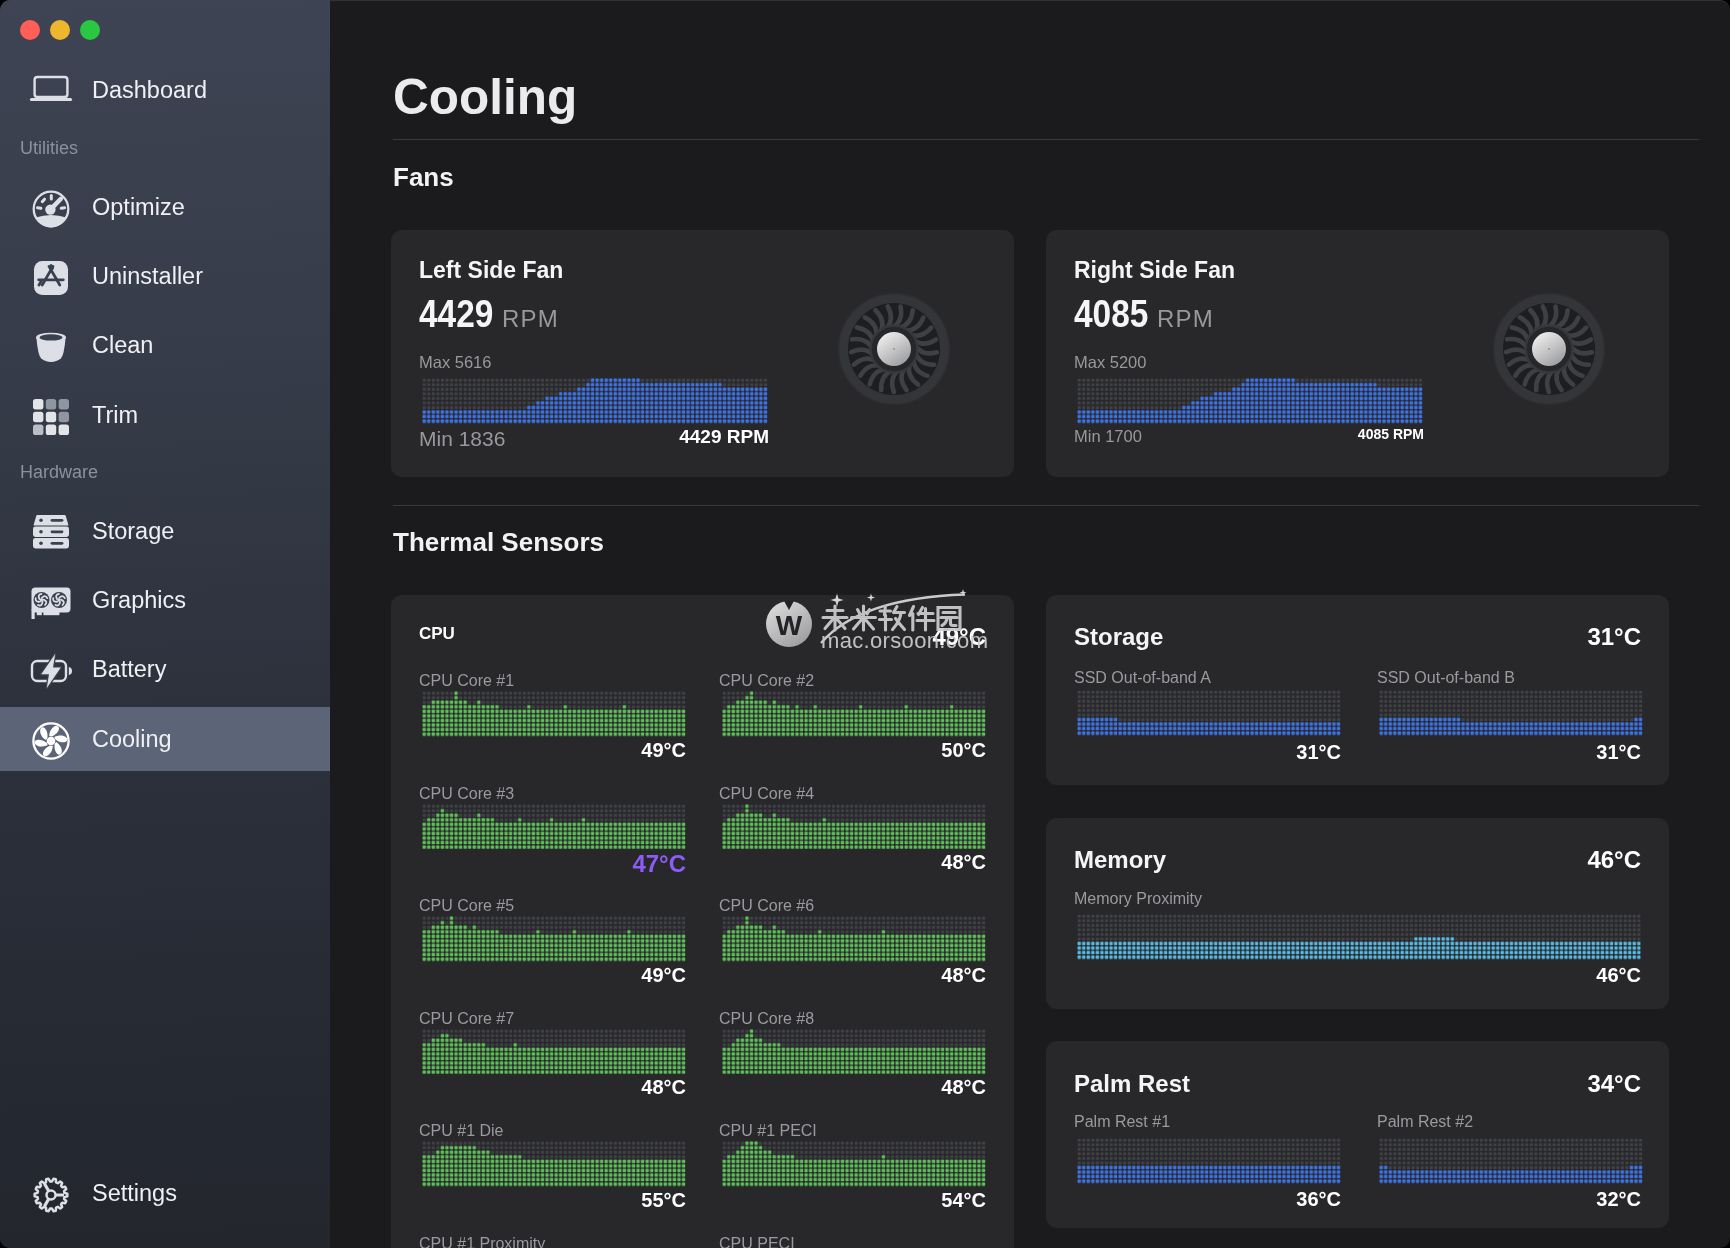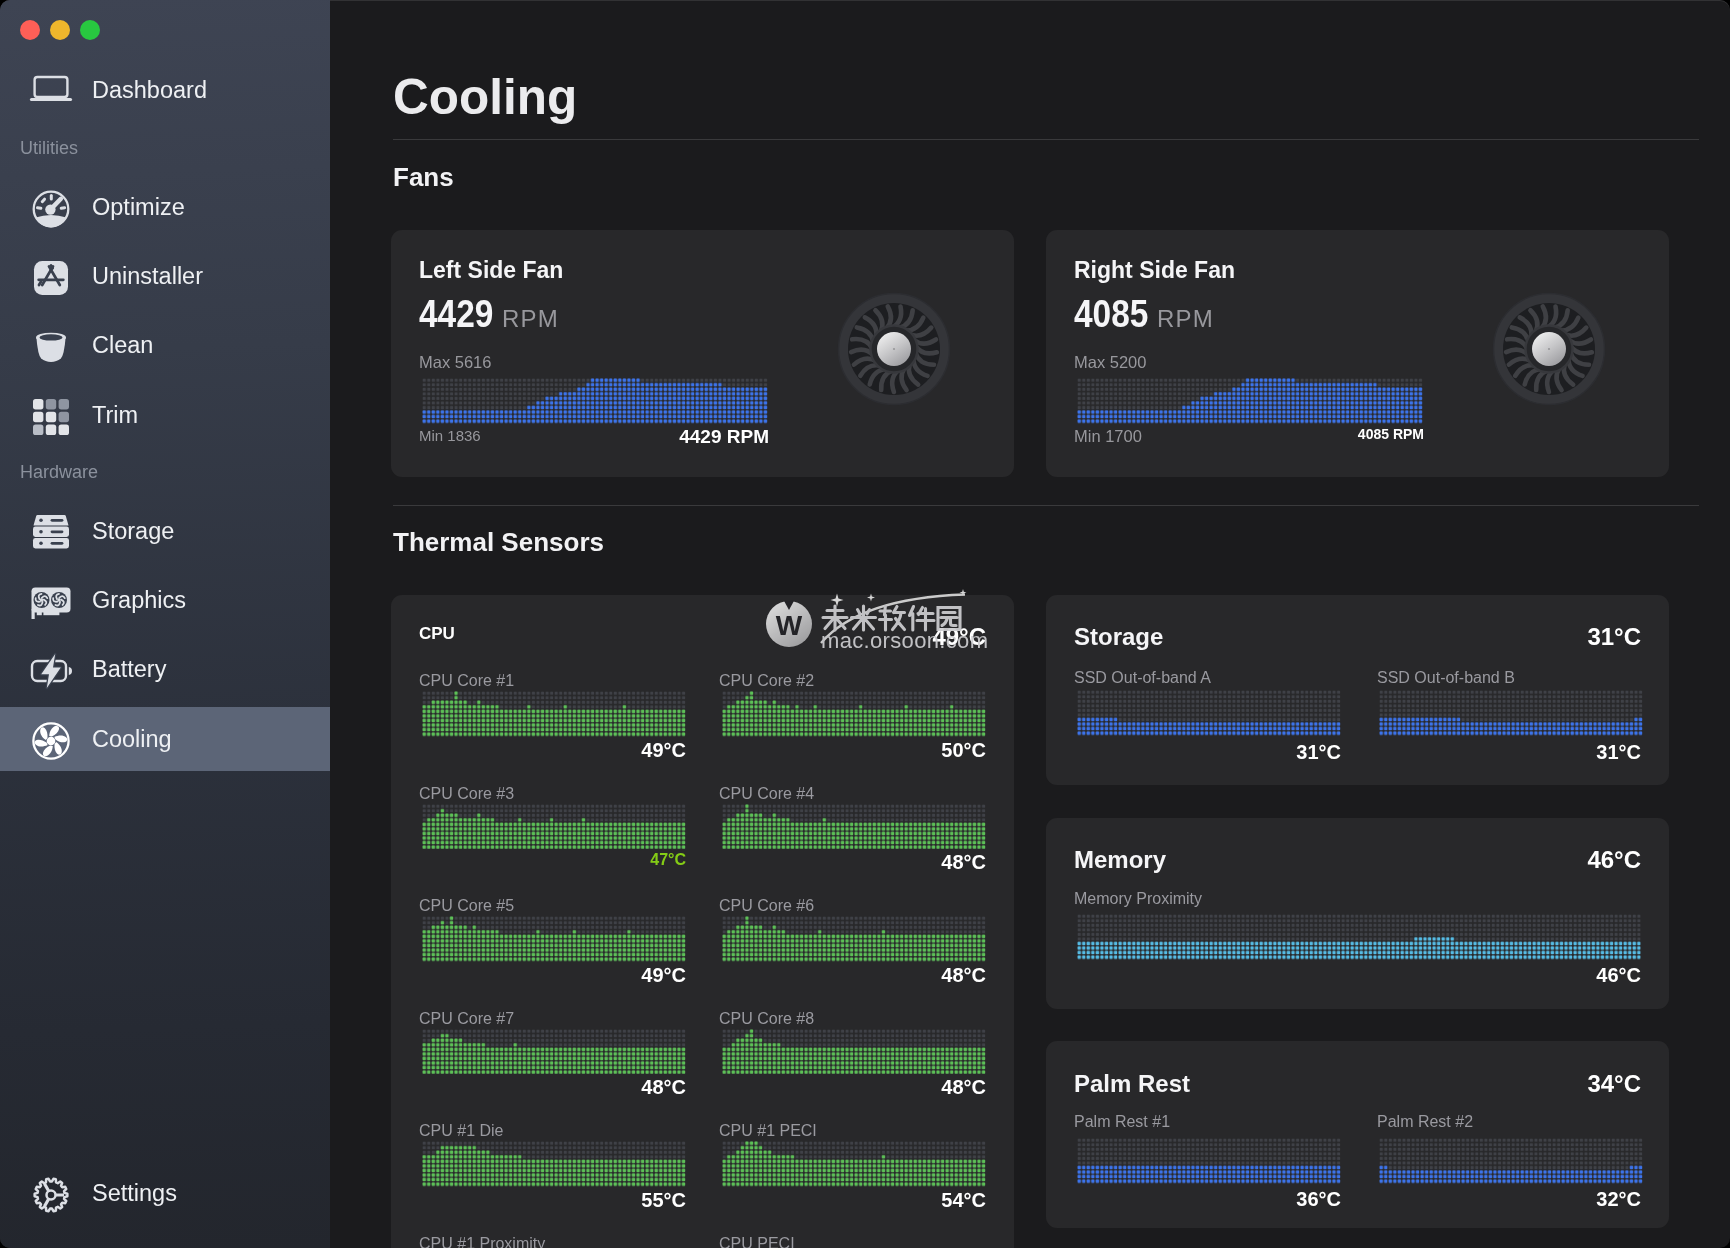--- a/index.html
+++ b/index.html
@@ -179,21 +179,21 @@
     <div style="position:absolute;left:393px;top:164.4px;font-size:26px;font-weight:600;color:#f2f2f4;line-height:1;white-space:nowrap;letter-spacing:0px">Fans</div>
     <div class="card" style="left:391px;top:230px;width:623px;height:247px"></div>
     <div style="position:absolute;left:419px;top:258.5px;font-size:23px;font-weight:600;color:#f5f5f7;line-height:1;white-space:nowrap;letter-spacing:0px">Left Side Fan</div>
     <div style="position:absolute;left:419px;top:295.3px;font-size:38px;font-weight:700;color:#f5f5f7;line-height:1;transform:scaleX(0.88);transform-origin:0 0">4429</div>
     <div style="position:absolute;left:502px;top:307.1px;font-size:24px;font-weight:400;color:#98989d;line-height:1;white-space:nowrap;letter-spacing:1.2px">RPM</div>
     <div style="position:absolute;left:419px;top:354.1px;font-size:16.5px;font-weight:400;color:#98989d;line-height:1;white-space:nowrap;letter-spacing:0px">Max 5616</div>
     <svg style="position:absolute;left:422px;top:378px" width="345.8" height="45.5" viewBox="0 0 345.8 45.5">
       <rect width="345.8" height="45.5" fill="url(#pdim)"></rect>
       <path d="M0,45.5V31.85H4.55V31.85H9.1V31.85H13.65V31.85H18.2V31.85H22.75V31.85H27.3V31.85H31.85V31.85H36.4V31.85H40.95V31.85H45.5V31.85H50.05V31.85H54.6V31.85H59.15V31.85H63.7V31.85H68.25V31.85H72.8V31.85H77.35V31.85H81.9V31.85H86.45V31.85H91V31.85H95.55V31.85H100.1V31.85H104.65V27.3H109.2V27.3H113.75V22.75H118.3V22.75H122.85V18.2H127.4V18.2H131.95V18.2H136.5V13.65H141.05V13.65H145.6V13.65H150.15V13.65H154.7V9.1H159.25V9.1H163.8V4.55H168.35V0H172.9V0H177.45V0H182V0H186.55V0H191.1V0H195.65V0H200.2V0H204.75V0H209.3V0H213.85V0H218.4V4.55H222.95V4.55H227.5V4.55H232.05V4.55H236.6V4.55H241.15V4.55H245.7V4.55H250.25V4.55H254.8V4.55H259.35V4.55H263.9V4.55H268.45V4.55H273V4.55H277.55V4.55H282.1V4.55H286.65V4.55H291.2V4.55H295.75V4.55H300.3V9.1H304.85V9.1H309.4V9.1H313.95V9.1H318.5V9.1H323.05V9.1H327.6V9.1H332.15V9.1H336.7V9.1H341.25V9.1H345.8V45.5Z" fill="url(#pblue)"></path>
     </svg>
-    <div style="position:absolute;left:419px;top:428.1px;font-size:15px;font-weight:400;color:#98989d;line-height:1;white-space:nowrap;letter-spacing:0px">Min 1836</div>
+    <div style="position:absolute;left:419px;top:428.1px;font-size:21px;font-weight:400;color:#98989d;line-height:1;white-space:nowrap;letter-spacing:0px">Min 1836</div>
     <div style="position:absolute;right:961px;text-align:right;top:427.2px;font-size:19px;font-weight:700;color:#ffffff;line-height:1;white-space:nowrap;letter-spacing:0px">4429 RPM</div>
     <svg style="position:absolute;left:835.5px;top:291px" width="116" height="116" viewBox="-58 -58 116 116">
       <circle r="55.5" fill="#343539"></circle>
       <circle r="55.5" fill="none" stroke="#2c2d31" stroke-width="1.5"></circle>
       <circle r="46" fill="#1d1e21"></circle>
       <g transform="rotate(0.0)">
         <path d="M-1.5 -21.5 Q 9.5 -28 6.5 -42.5" stroke="#3f4044" stroke-width="4.6" fill="none" stroke-linecap="round"></path>
       </g>
       <g transform="rotate(17.1)">
         <path d="M-1.5 -21.5 Q 9.5 -28 6.5 -42.5" stroke="#3f4044" stroke-width="4.6" fill="none" stroke-linecap="round"></path>
@@ -356,21 +356,21 @@
     <svg style="position:absolute;left:722px;top:691.0px" width="263.9" height="45.5" viewBox="0 0 263.9 45.5">
       <rect width="263.9" height="45.5" fill="url(#pdim)"></rect>
       <path d="M0,45.5V18.2H4.55V13.65H9.1V13.65H13.65V9.1H18.2V9.1H22.75V4.55H27.3V0H31.85V9.1H36.4V9.1H40.95V9.1H45.5V13.65H50.05V9.1H54.6V13.65H59.15V13.65H63.7V13.65H68.25V18.2H72.8V13.65H77.35V18.2H81.9V18.2H86.45V18.2H91V13.65H95.55V18.2H100.1V18.2H104.65V18.2H109.2V18.2H113.75V18.2H118.3V18.2H122.85V18.2H127.4V18.2H131.95V18.2H136.5V13.65H141.05V18.2H145.6V18.2H150.15V18.2H154.7V18.2H159.25V18.2H163.8V18.2H168.35V18.2H172.9V18.2H177.45V18.2H182V13.65H186.55V18.2H191.1V18.2H195.65V18.2H200.2V18.2H204.75V18.2H209.3V18.2H213.85V18.2H218.4V18.2H222.95V18.2H227.5V13.65H232.05V18.2H236.6V18.2H241.15V18.2H245.7V18.2H250.25V18.2H254.8V18.2H259.35V18.2H263.9V45.5Z" fill="url(#pgreen)"></path>
     </svg>
     <div style="position:absolute;right:744px;top:739.5px;font-size:20px;font-weight:700;color:#ffffff;line-height:1;white-space:nowrap;letter-spacing:0px">50°C</div>
     <div style="position:absolute;left:419px;top:785.7px;font-size:16px;font-weight:400;color:#9a9aa0;line-height:1;white-space:nowrap;letter-spacing:0px">CPU Core #3</div>
     <svg style="position:absolute;left:422px;top:803.5px" width="263.9" height="45.5" viewBox="0 0 263.9 45.5">
       <rect width="263.9" height="45.5" fill="url(#pdim)"></rect>
       <path d="M0,45.5V18.2H4.55V13.65H9.1V13.65H13.65V9.1H18.2V4.55H22.75V9.1H27.3V9.1H31.85V9.1H36.4V13.65H40.95V13.65H45.5V13.65H50.05V13.65H54.6V9.1H59.15V13.65H63.7V13.65H68.25V13.65H72.8V18.2H77.35V18.2H81.9V18.2H86.45V18.2H91V18.2H95.55V13.65H100.1V18.2H104.65V18.2H109.2V18.2H113.75V18.2H118.3V18.2H122.85V18.2H127.4V13.65H131.95V18.2H136.5V18.2H141.05V18.2H145.6V18.2H150.15V18.2H154.7V18.2H159.25V13.65H163.8V18.2H168.35V18.2H172.9V18.2H177.45V18.2H182V18.2H186.55V18.2H191.1V18.2H195.65V18.2H200.2V18.2H204.75V18.2H209.3V18.2H213.85V18.2H218.4V18.2H222.95V18.2H227.5V18.2H232.05V18.2H236.6V18.2H241.15V18.2H245.7V18.2H250.25V18.2H254.8V18.2H259.35V18.2H263.9V45.5Z" fill="url(#pgreen)"></path>
     </svg>
-    <div style="position:absolute;right:1044px;text-align:right;top:852.0px;font-size:16px;font-weight:700;color:#84cc16;line-height:1;white-space:nowrap;letter-spacing:0px">47°C</div>
+    <div style="position:absolute;right:1044px;text-align:right;top:852.0px;font-size:24px;font-weight:700;color:#8b5cf6;line-height:1;white-space:nowrap;letter-spacing:0px">47°C</div>
     <div style="position:absolute;left:719px;top:785.7px;font-size:16px;font-weight:400;color:#9a9aa0;line-height:1;white-space:nowrap;letter-spacing:0px">CPU Core #4</div>
     <svg style="position:absolute;left:722px;top:803.5px" width="263.9" height="45.5" viewBox="0 0 263.9 45.5">
       <rect width="263.9" height="45.5" fill="url(#pdim)"></rect>
       <path d="M0,45.5V18.2H4.55V13.65H9.1V13.65H13.65V9.1H18.2V9.1H22.75V0H27.3V9.1H31.85V9.1H36.4V9.1H40.95V13.65H45.5V13.65H50.05V9.1H54.6V13.65H59.15V13.65H63.7V13.65H68.25V18.2H72.8V18.2H77.35V18.2H81.9V18.2H86.45V18.2H91V18.2H95.55V18.2H100.1V13.65H104.65V18.2H109.2V18.2H113.75V18.2H118.3V18.2H122.85V18.2H127.4V18.2H131.95V18.2H136.5V18.2H141.05V18.2H145.6V18.2H150.15V18.2H154.7V18.2H159.25V18.2H163.8V18.2H168.35V18.2H172.9V18.2H177.45V18.2H182V18.2H186.55V18.2H191.1V18.2H195.65V18.2H200.2V18.2H204.75V18.2H209.3V18.2H213.85V18.2H218.4V18.2H222.95V18.2H227.5V18.2H232.05V18.2H236.6V18.2H241.15V18.2H245.7V18.2H250.25V18.2H254.8V18.2H259.35V18.2H263.9V45.5Z" fill="url(#pgreen)"></path>
     </svg>
     <div style="position:absolute;right:744px;text-align:right;top:852.0px;font-size:20px;font-weight:700;color:#ffffff;line-height:1;white-space:nowrap;letter-spacing:0px">48°C</div>
     <div style="position:absolute;left:419px;top:898.2px;font-size:16px;font-weight:400;color:#9a9aa0;line-height:1;white-space:nowrap;letter-spacing:0px">CPU Core #5</div>
     <svg style="position:absolute;left:422px;top:916.0px" width="263.9" height="45.5" viewBox="0 0 263.9 45.5">
       <rect width="263.9" height="45.5" fill="url(#pdim)"></rect>
       <path d="M0,45.5V13.65H4.55V13.65H9.1V9.1H13.65V9.1H18.2V4.55H22.75V9.1H27.3V0H31.85V9.1H36.4V9.1H40.95V9.1H45.5V13.65H50.05V9.1H54.6V13.65H59.15V13.65H63.7V13.65H68.25V13.65H72.8V13.65H77.35V18.2H81.9V18.2H86.45V18.2H91V18.2H95.55V18.2H100.1V18.2H104.65V18.2H109.2V18.2H113.75V13.65H118.3V18.2H122.85V18.2H127.4V18.2H131.95V18.2H136.5V18.2H141.05V18.2H145.6V18.2H150.15V13.65H154.7V18.2H159.25V18.2H163.8V18.2H168.35V18.2H172.9V18.2H177.45V18.2H182V18.2H186.55V18.2H191.1V18.2H195.65V18.2H200.2V18.2H204.75V13.65H209.3V18.2H213.85V18.2H218.4V18.2H222.95V18.2H227.5V18.2H232.05V18.2H236.6V18.2H241.15V18.2H245.7V18.2H250.25V18.2H254.8V18.2H259.35V18.2H263.9V45.5Z" fill="url(#pgreen)"></path>

